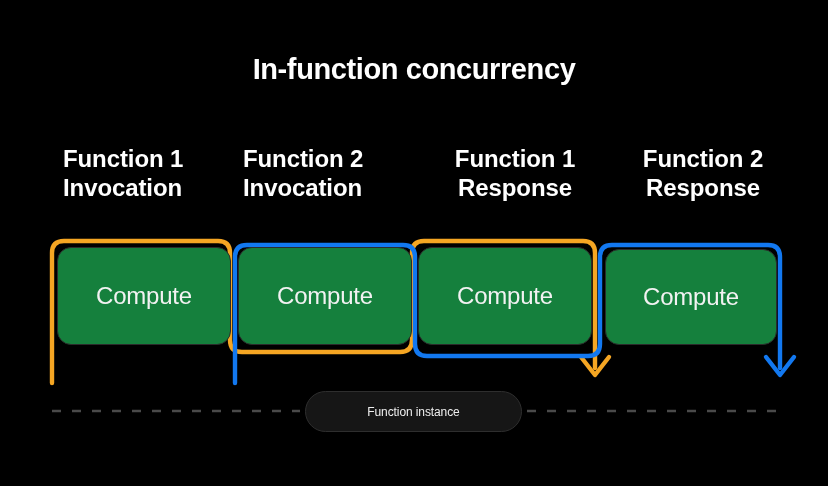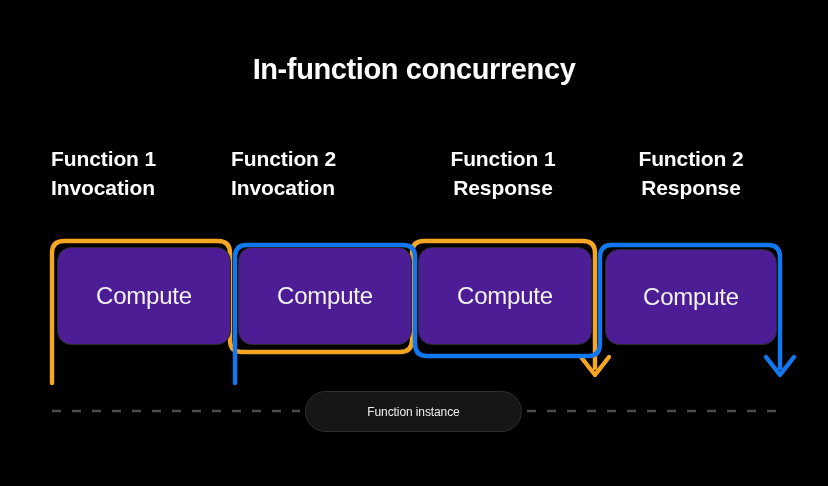--- a/index.html
+++ b/index.html
@@ -35,46 +35,47 @@
     font-size: 29px;
     font-weight: 700;
     letter-spacing: -0.4px;
     color: #ffffff;
     line-height: 34px;
   }
 
   
   .caption {
     position: absolute;
-    font-size: 21px;
+    font-size: 24px;
     font-weight: 600;
     line-height: 29px;
     color: #ffffff;
     white-space: pre-line;
     letter-spacing: -0.1px;
+    margin-left: 12px;
   }
   .caption.c1 { left: 51px;  top: 144px; text-align: left; }
   .caption.c2 { left: 231px; top: 144px; text-align: left; }
   .caption.c3 { left: 411px; top: 144px; width: 184px; text-align: center; }
   .caption.c4 { left: 600px; top: 144px; width: 182px; text-align: center; }
 
   
   #wires {
     position: absolute;
     left: 0;
     top: 0;
     width: 828px;
     height: 486px;
     pointer-events: none;
   }
 
   
   .compute-box {
     position: absolute;
-    background: #4c1d95;
+    background: #15803d;
     border: 1px solid #2b2b2b;
     border-radius: 14px;
     display: flex;
     align-items: center;
     justify-content: center;
     box-sizing: border-box;
   }
   .compute-label {
     font-size: 24px;
     font-weight: 400;

